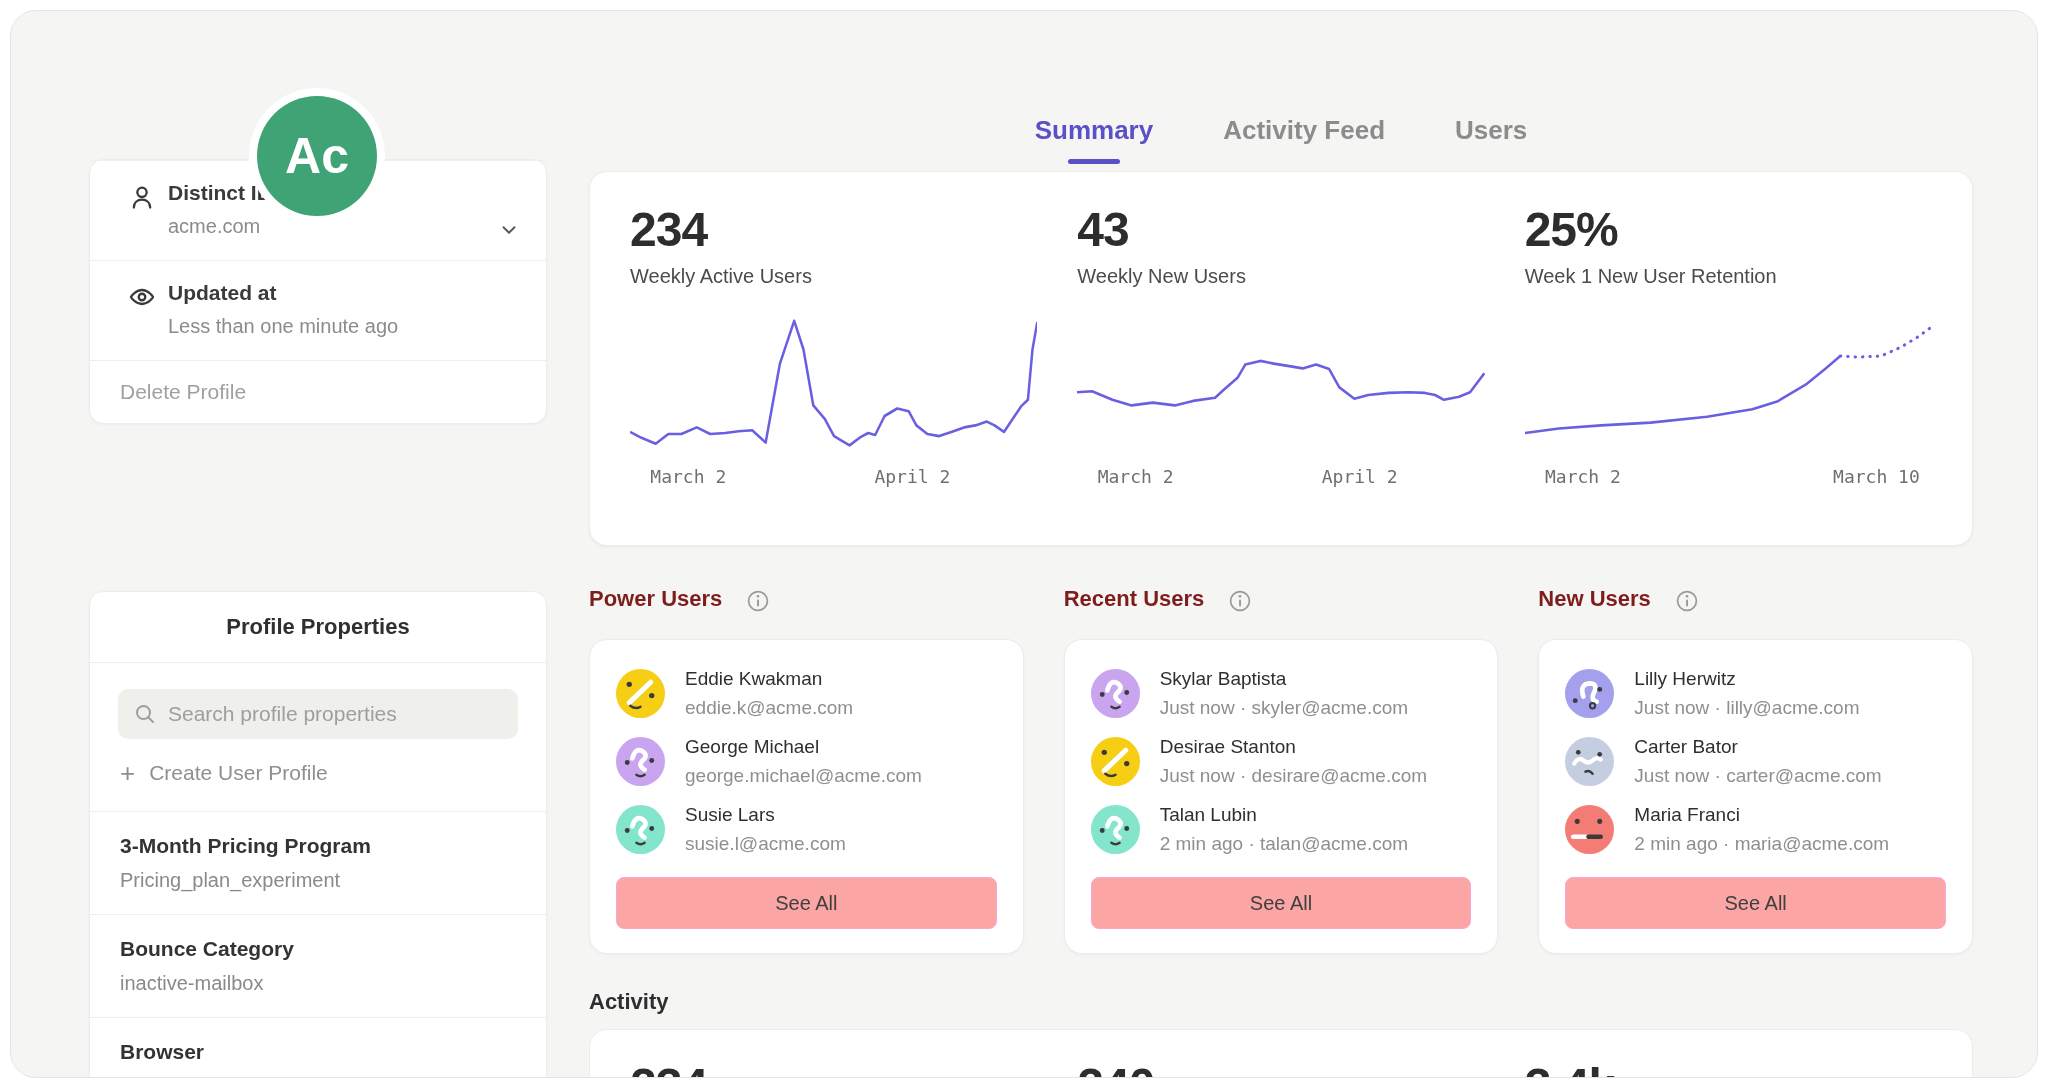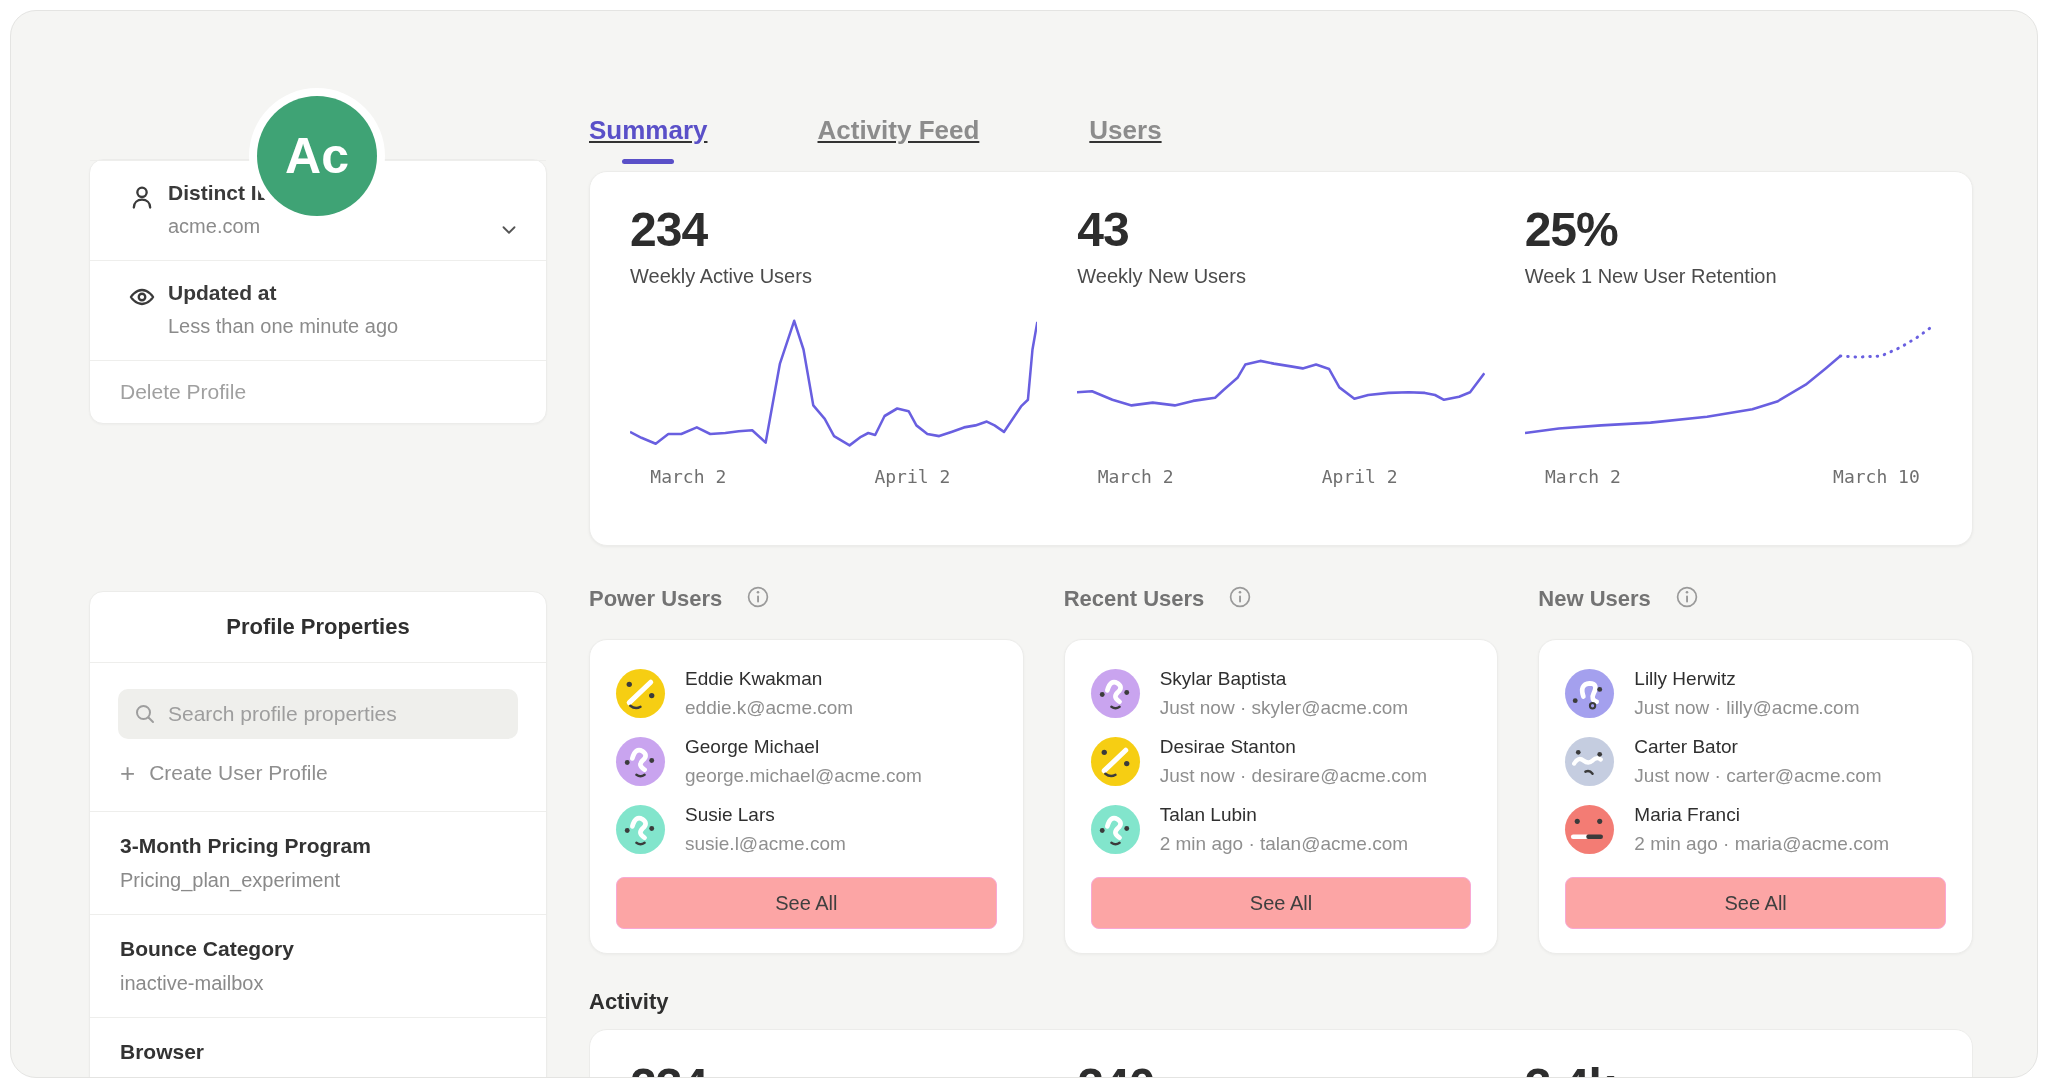--- a/index.html
+++ b/index.html
@@ -32,21 +32,21 @@
   .search-wrap input::placeholder { color:#9e9e9e; }
   .create-row { margin:22px 30px 26px; color:#8f8f8f; font-size:21px; display:flex;
     align-items:center; gap:14px; cursor:pointer; }
   .plus-glyph { font-size:26px; line-height:20px; color:#8f8f8f; }
   .pp-item { border-top:1px solid #eeeeec; padding:22px 30px; cursor:pointer; }
   .pp-name { font-size:21px; font-weight:700; color:#333; }
   .pp-value { font-size:20px; color:#8a8a8a; margin-top:11px; }
 
   
   .tabs { position:absolute; left:578px; top:104px; width:1384px; display:flex;
-    justify-content:flex-start; gap:110px;text-decoration:underline; }
+    justify-content:center; gap:70px; }
   .tab { font-size:26px; color:#8c8c8c; font-weight:700; cursor:pointer; text-align:center; }
   .tab.active { color:#5a50c8; }
   .tab.active::after { content:""; display:block; width:52px; height:5px; background:#5a50c8;
     border-radius:3px; margin:13px auto 0; }
 
   
   .summary-card { position:absolute; left:578px; top:160px; width:1384px; height:375px;
     background:#fff; border:1px solid #ececea; border-radius:18px; box-shadow:0 1px 3px rgba(0,0,0,.05);
     padding:30px 40px 0; display:grid; grid-template-columns:1fr 1fr 1fr; column-gap:40px; }
   .stat-num { font-size:48px; font-weight:700; color:#2d2d2d; letter-spacing:-1px; }
@@ -54,21 +54,21 @@
   .spark { width:100%; height:150px; margin-top:22px; display:block; }
   .axis { position:relative; height:24px; margin-top:6px; font-family:"DejaVu Sans Mono", monospace;
     font-size:18px; color:#6f6f6f; }
   .axis .l { position:absolute; left:5%; }
   .axis .r { position:absolute; left:60%; }
   .stat-col:nth-child(3) .axis .r { left:auto; right:3%; }
 
   
   .sections { position:absolute; left:578px; top:575px; width:1384px; display:grid;
     grid-template-columns:1fr 1fr 1fr; column-gap:40px; }
-  .section-head { display:flex; align-items:flex-start; gap:25px; font-size:22px; font-weight:700; color:#737373; }
+  .section-head { display:flex; align-items:flex-end; gap:25px; font-size:22px; font-weight:700; color:#7f1d1d; }
   .info-icn { width:22px; height:22px; cursor:pointer; }
   .user-card { margin-top:27px; background:#fff; border:1px solid #ececea; border-radius:18px;
     box-shadow:0 1px 3px rgba(0,0,0,.04); padding:28px 26px 24px; }
   .user-row { display:flex; align-items:center; gap:20px; margin-bottom:17px; cursor:pointer; }
   .u-avatar { width:49px; height:49px; border-radius:50%; flex:0 0 49px; overflow:hidden; }
   .u-avatar svg { width:100%; height:100%; display:block; }
   .u-name { font-size:19px; font-weight:400; color:#2f2f2f; }
   .u-sub { font-size:19px; color:#8f8f8f; margin-top:7px; }
   .see-all { margin-top:22px; border:1px solid #f9a8d4; border-radius:8px; height:52px;
     display:flex; align-items:center; justify-content:center; font-size:20px; color:#3f3f3f;

